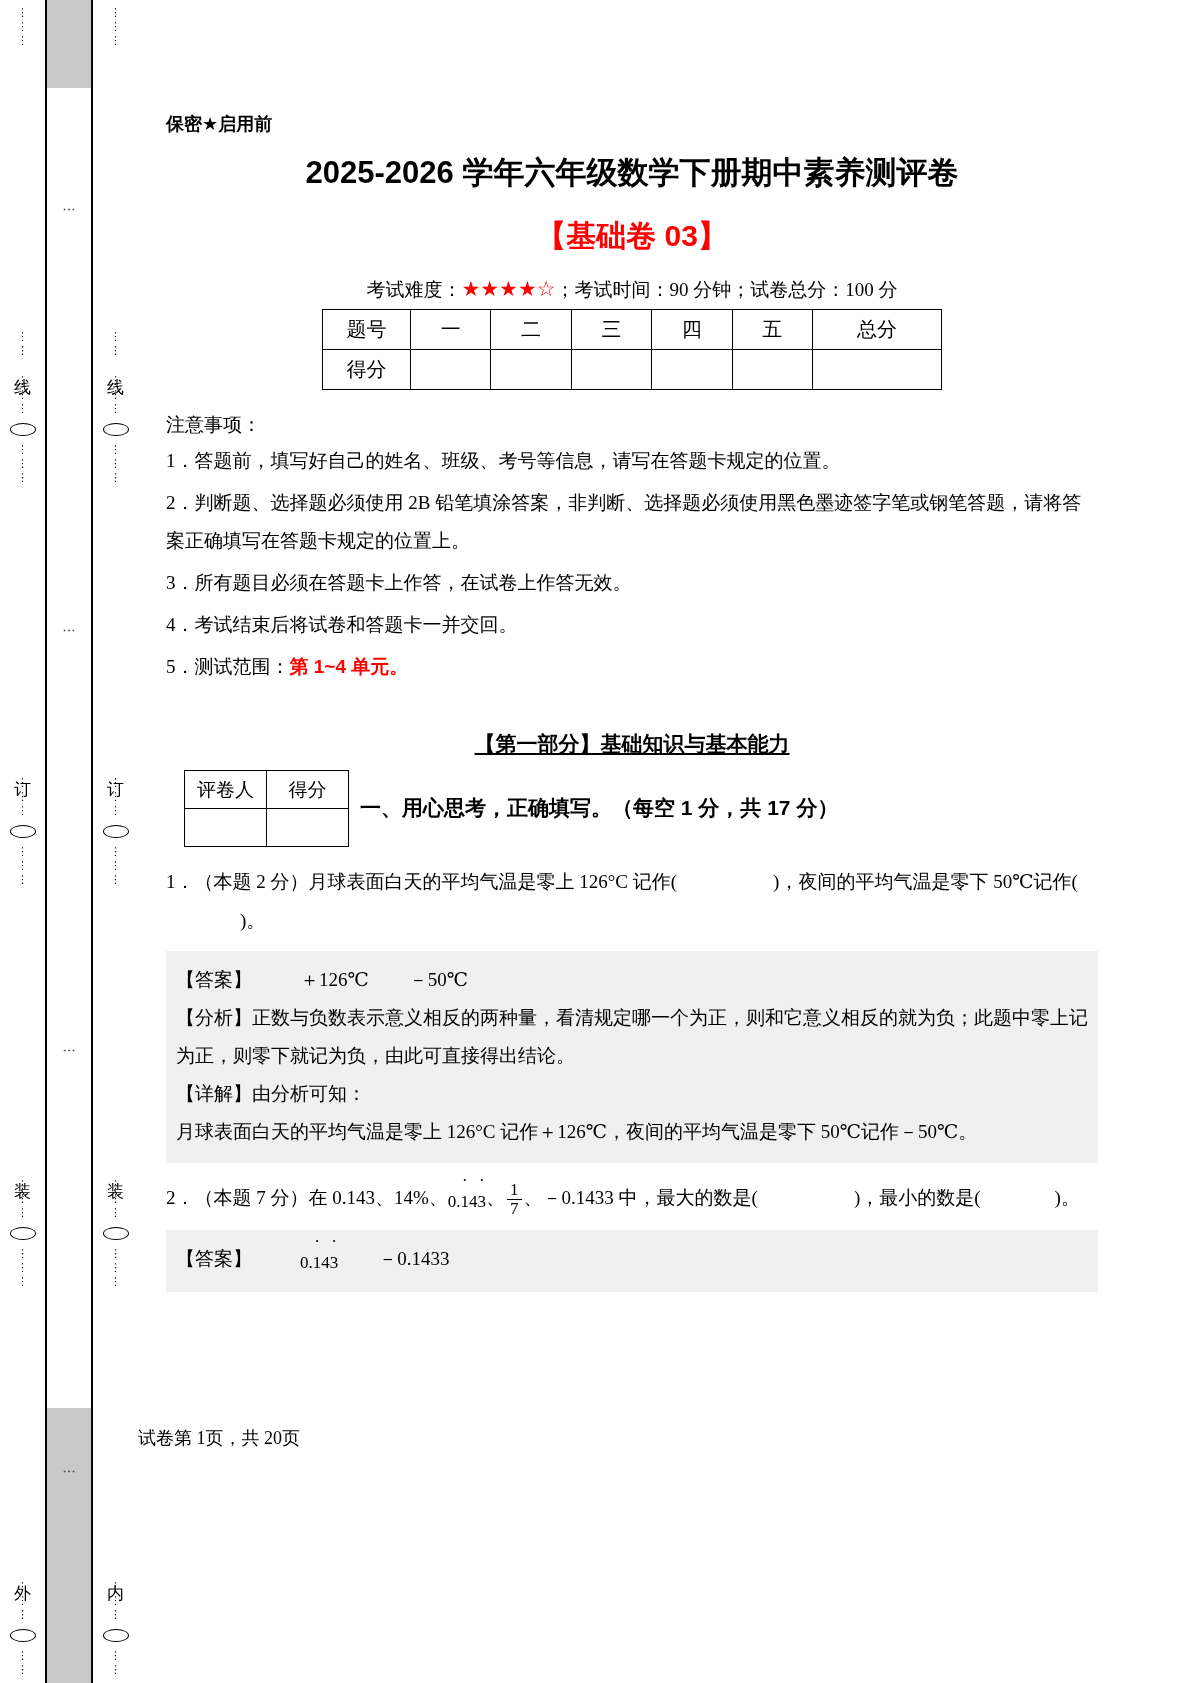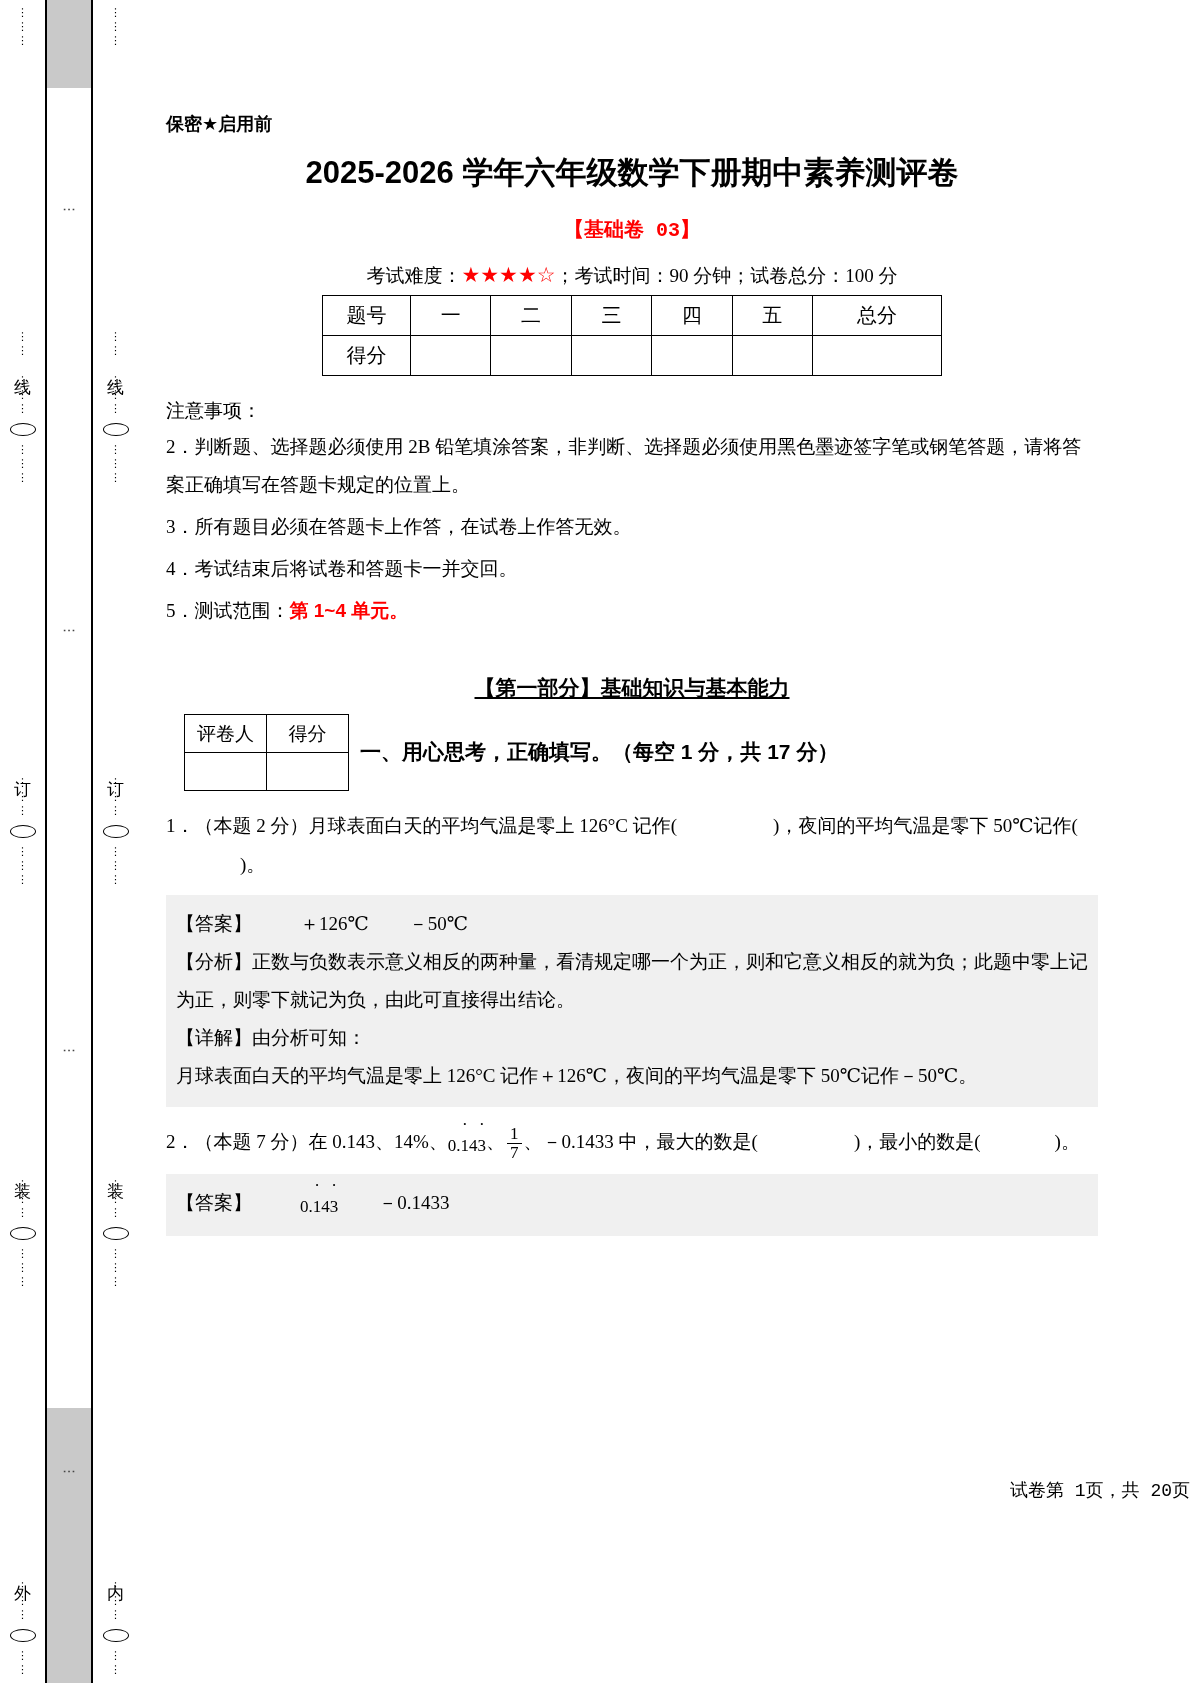--- a/index.html
+++ b/index.html
@@ -108,23 +108,23 @@
   .doc-title {
     text-align: center;
     font-family: "Liberation Sans", "DejaVu Sans", sans-serif;
     font-weight: bold;
     font-size: 31px;
     letter-spacing: 0px;
     margin: 6px 0 2px 0;
   }
   .doc-subtitle {
     text-align: center;
-    font-family: Liberation Mono, monospace;
-    font-weight: bold;
-    font-size: 20px;
+    font-family: Liberation Sans, sans-serif;
+    font-weight: bold;
+    font-size: 30px;
     color: #ff0000;
     margin: 22px 0 20px 0;
   }
 
   .meta-line {
     text-align: center;
     font-size: 19px;
     margin: 0 0 6px 0;
     white-space: nowrap;
   }
@@ -234,25 +234,24 @@
     font-size: 17px;
     line-height: 1.05;
     margin: 0 2px;
   }
   .frac .num { display: block; border-bottom: 1.2px solid #000; padding: 0 3px; }
   .frac .den { display: block; padding: 0 3px; }
 
   .footer {
     position: absolute;
     left: 138px;
-    top: 1478px;
+    top: 1426px;
     width: 1052px;
-    text-align: right;
+    text-align: left;
     font-size: 18px;
-    font-family: Liberation Mono, monospace;
   }
 </style>
 </head>
 <body>
 
 <div class="sidebar">
 
   <div class="strip outer">
     <span class="vline-dots">⋮⋮⋮</span>
     <div class="seg">
@@ -349,20 +348,21 @@
       <td></td>
       <td></td>
       <td></td>
       <td></td>
       <td></td>
     </tr>
   </tbody>
     </table>
 
   <div class="notes-title">注意事项：</div>
+  <div class="note">1．答题前，填写好自己的姓名、班级、考号等信息，请写在答题卡规定的位置。</div>
   <div class="note">2．判断题、选择题必须使用 2B 铅笔填涂答案，非判断、选择题必须使用黑色墨迹签字笔或钢笔答题，请将答案正确填写在答题卡规定的位置上。</div>
   <div class="note">3．所有题目必须在答题卡上作答，在试卷上作答无效。</div>
   <div class="note">4．考试结束后将试卷和答题卡一并交回。</div>
   <div class="note"><span>5．测试范围：</span><span class="red-bold">第 1~4 单元。</span></div>
 
   <div class="part-header">【第一部分】基础知识与基本能力</div>
 
   <div class="qgroup">
     <table class="marker-table">
       <tbody>

